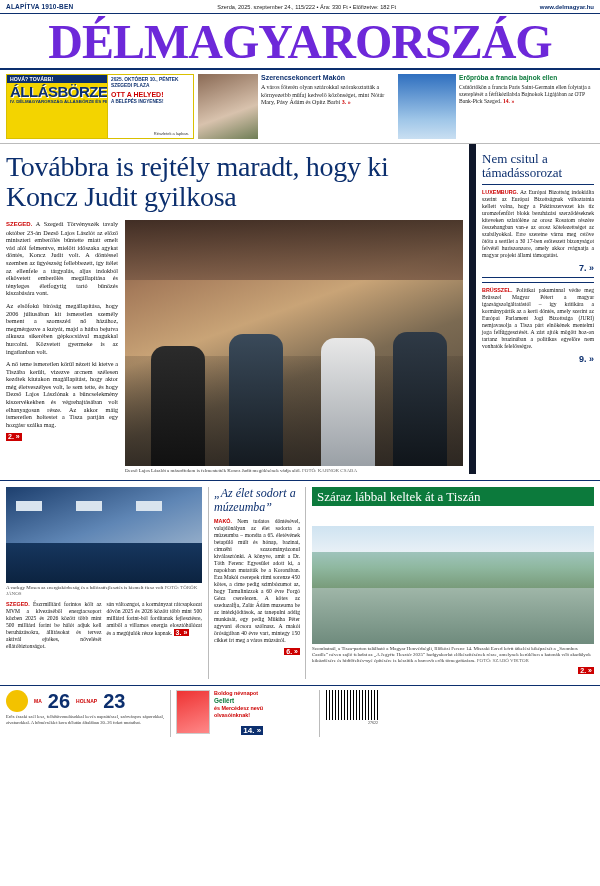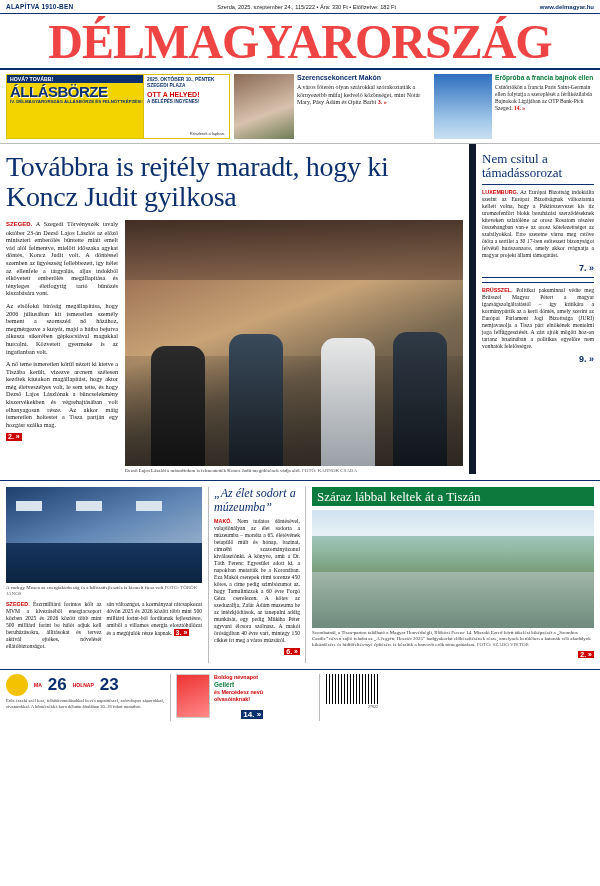--- a/index.html
+++ b/index.html
@@ -27,32 +27,32 @@
   .masthead {
     padding:2px 6px 0 6px;
     border-bottom:2px solid #0c2f6e;
   }
   .masthead .title {
     font-family:"Liberation Serif", serif;
     font-weight:bold;
     font-size:48px;
     line-height:52px;
     letter-spacing:-1px;
-    color:#ef4444;
+    color:#6d28d9;
     text-align:center;
     white-space:nowrap;
   }
 
   
   .promostrip {
     display:flex; gap:4px; padding:4px 6px; border-bottom:1px solid #bbb;
     height:74px;
   }
   .promo-box { position:relative; overflow:hidden; }
-  .promo-1 { width:224px; background:#f3d400; border:1px solid #d9c000; }
+  .promo-1 { width:188px; background:#f3d400; border:1px solid #d9c000; }
   .promo-1 .p1top { background:#0c2f6e; color:#fff; font-family:"Liberation Sans",sans-serif;
     font-size:5.2px; font-weight:bold; padding:1px 3px; }
   .promo-1 .p1big {
     font-family:"Liberation Sans", sans-serif; font-weight:bold;
     color:#0c2f6e; font-size:15px; line-height:13px; padding:2px 3px 0 3px;
     letter-spacing:-.5px;
     text-shadow:1px 1px 0 #fff;
   }
   .promo-1 .p1sub { font-family:"Liberation Sans",sans-serif; font-size:4.4px;
     color:#0c2f6e; padding:1px 3px; line-height:5.5px; font-weight:bold;}
@@ -128,42 +128,42 @@
 
   
   .bottom { display:flex; padding:6px 6px 0 6px; gap:6px; border-top:1px solid #0c2f6e; margin-top:6px;}
   .b1 { width:196px; }
   .b2 { width:98px; border-left:1px solid #bbb; border-right:1px solid #bbb; padding:0 5px; }
   .b3 { flex:1; }
   .b-head { font-family:"Liberation Serif",serif; font-size:13.5px; line-height:15px; color:#0c2f6e; margin:0 0 5px 0;}
   .b2-head { font-family:"Liberation Serif",serif; font-size:12px; line-height:13.5px; color:#0c2f6e; margin:0 0 4px 0;font-style:italic;}
   .b3-head {
     background:#0c7a3c; color:#fff; font-family:"Liberation Serif",serif;
-    font-size:13px; line-height:17px; padding:1px 5px; margin:0 0 4px 0;
+    font-size:13px; line-height:17px; padding:1px 5px; margin:0 0 20px 0;
   }
   .b-photo { width:100%; height:96px; background:linear-gradient(160deg,#1d3f6e,#5f86b5 45%,#b9c9d8); position:relative; overflow:hidden;}
   .b-photo .stage { position:absolute; left:0; bottom:0; width:100%; height:40px; background:linear-gradient(180deg,#16365e,#0c2340);}
   .b-photo .logo { position:absolute; left:10px; top:14px; width:26px; height:10px; background:#d9e4ee; }
   .b-photo .logo2 { position:absolute; left:70px; top:14px; width:26px; height:10px; background:#d9e4ee; }
   .b-photo .logo3 { position:absolute; left:130px; top:14px; width:26px; height:10px; background:#d9e4ee; }
   .b3-photo { width:100%; height:118px; background:linear-gradient(180deg,#b9d7ea 0%, #8fb8a0 35%, #6f8f6a 60%, #94a07a 100%); position:relative; overflow:hidden;}
   .b3-photo .water { position:absolute; left:0; bottom:0; width:100%; height:56px; background:linear-gradient(180deg,#9fb6a8,#6f8b7d);}
   .b3-photo .bridge { position:absolute; left:0; bottom:24px; width:100%; height:10px; background:#6b6b63;}
   .b3-photo .sky { position:absolute; left:0; top:0; width:100%; height:26px; background:linear-gradient(180deg,#cfe3f1,#e8f0f6);}
   .b-col2 { display:flex; gap:5px; margin-top:4px; }
   .b-col2 .c { flex:1; }
   .b-col2 p, .b2 p, .b3 p { margin:0 0 4px 0; font-size:5.6px; line-height:7px; text-align:justify;}
   .b2 p .place, .b-col2 p .place, .b3 p .place { font-family:"Liberation Sans",sans-serif; font-weight:bold; color:#c00; font-size:5.4px;}
 
   
   .footer { display:flex; margin-top:6px; border-top:1px solid #0c2f6e; padding:4px 6px; gap:6px;}
   .weather { width:158px; }
   .weather .row { display:flex; align-items:center; gap:6px;}
   .weather .lbl { font-family:"Liberation Sans",sans-serif; font-size:5px; color:#c00; font-weight:bold;}
-  .weather .deg { font-family:"Liberation Sans",sans-serif; font-size:17px; font-weight:bold; color:#0c2f6e; line-height:20px;}
+  .weather .deg { font-family:"Liberation Sans",sans-serif; font-size:20px; font-weight:bold; color:#0c2f6e; line-height:20px;}
   .weather .sun { width:22px; height:22px; border-radius:50%; background:#f3c200; }
   .weather .txt { font-size:4.6px; line-height:5.6px; color:#333; margin-top:2px; text-align:justify;}
   .promo-mag { width:150px; display:flex; gap:4px; border-left:1px solid #bbb; border-right:1px solid #bbb; padding:0 5px;}
   .promo-mag .cover { width:34px; height:44px; background:linear-gradient(160deg,#e33,#f88); border:1px solid #ccc;}
   .promo-mag .t1 { font-family:"Liberation Sans",sans-serif; font-size:5.4px; color:#c00; font-weight:bold; line-height:7px;}
   .promo-mag .t2 { font-family:"Liberation Sans",sans-serif; font-size:6.4px; color:#0c7a3c; font-weight:bold; line-height:8px;}
   .rates { flex:1; }
   .rates .rh { background:#0c2f6e; color:#fff; font-family:"Liberation Sans",sans-serif; font-size:6px; font-weight:bold; padding:1px 3px;}
   .rates table { width:100%; border-collapse:collapse; }
   .rates th { font-family:"Liberation Sans",sans-serif; font-size:5px; color:#333; font-weight:bold; border-bottom:1px solid #999; padding:2px 0;}

